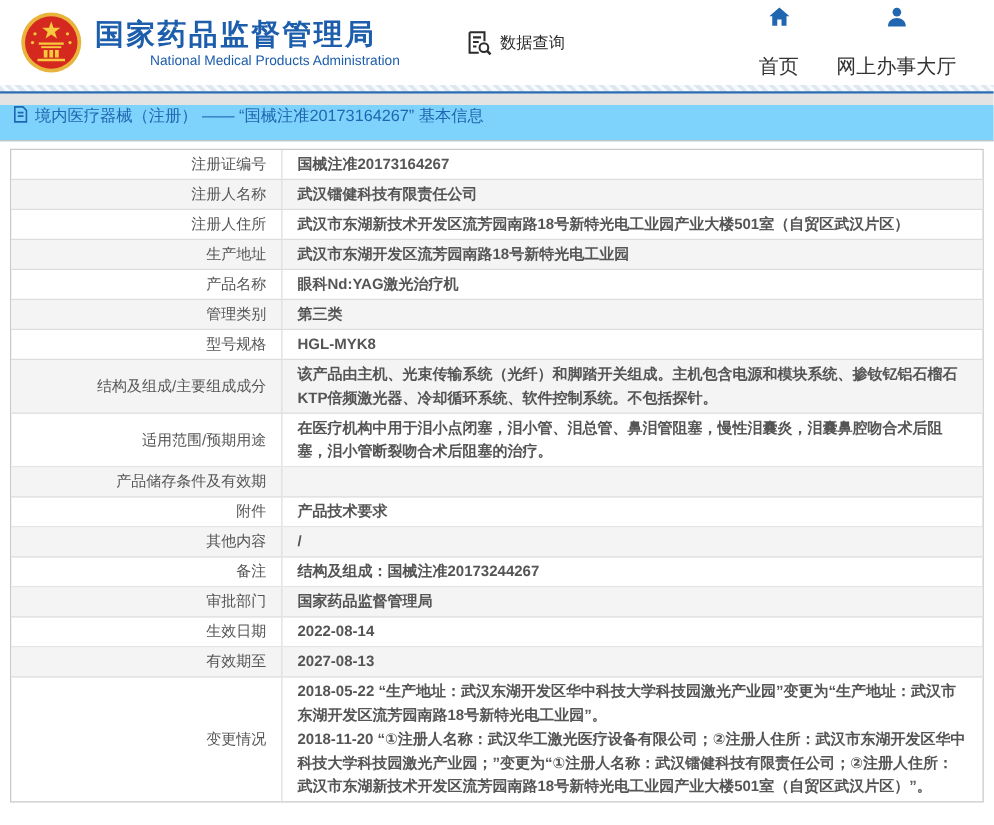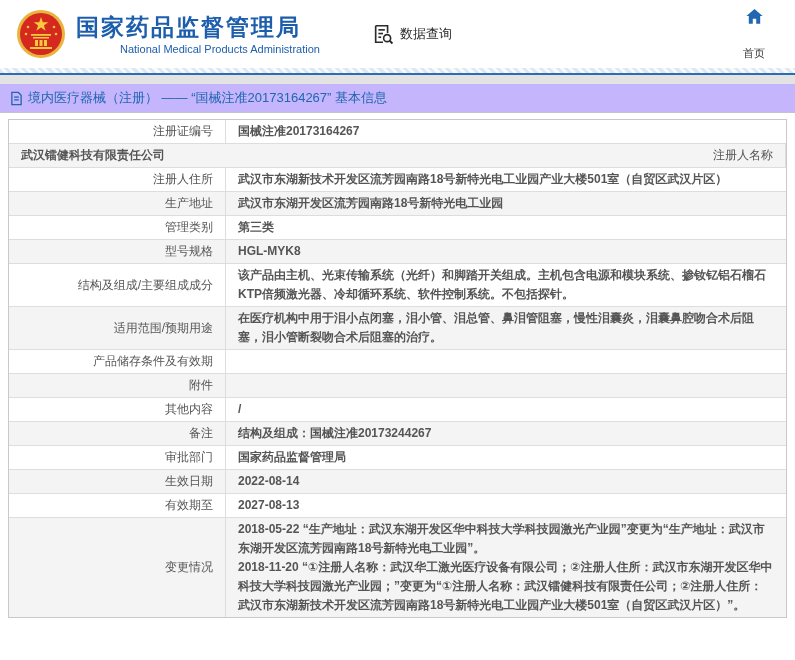--- a/index.html
+++ b/index.html
@@ -9,27 +9,27 @@
   
   .header { height:68px; display:flex; align-items:center; padding:0 16px; background:#fff; }
   .logo-group { display:flex; align-items:center; gap:10px; }
   .emblem { width:50px; height:50px; flex:0 0 50px; }
   .org-zh { font-size:23px; font-weight:bold; color:#1d5eac; letter-spacing:2px; line-height:27px; }
   .org-en { font-size:11px; color:#1d5eac; margin-top:2px;padding-left:44px; }
   .data-query { display:flex; align-items:center; gap:6px; margin-left:52px; font-size:13px;
     color:#2b2b2b; cursor:pointer; }
   .header-nav { margin-left:auto; display:flex; gap:30px; padding-right:14px; }
   .nav-item { display:flex; flex-direction:column; align-items:center; gap:20px;
-    font-size:11px; color:#333; cursor:pointer; }
+    font-size:16px; color:#333; cursor:pointer; }
   .hatch { height:5px; background:repeating-linear-gradient(45deg,#dfe7f0 0 3px,#f7fafc 3px 6px); }
   .blueline { height:2px; background:#2b6cb3; }
 
   
   .crumb-strip { height:9px; background:#e3e3e3; }
-  .crumb { height:29px; background:#c4b5fd; display:flex; align-items:center; gap:5px;
+  .crumb { height:29px; background:#7dd3fc; display:flex; gap:5px;
     padding:0 10px; color:#2166b0; font-size:13px; border-bottom:1px solid #c4c4c4; }
 
   
   .info-table { margin:6px 8px 0; border:1px solid #c9c9c9; background:#fff; }
   .row { display:flex; border-bottom:1px solid #ddd; min-height:23px; }
   .row:last-child { border-bottom:none; }
   .row:nth-child(even) { background:#f4f4f4; }
   .cell { font-size:12px; line-height:19px; color:#555; }
   .cell.label { width:217px; flex:0 0 217px; display:flex; align-items:center;
     justify-content:flex-end; padding:2px 12px; border-right:1px solid #ddd; }
@@ -82,20 +82,29 @@
 
   <div class="header-nav">
     <div class="nav-item">
       <span>
         <svg viewBox="0 0 20 20" width="19" height="19" fill="#2166b0">
           <path d="M10 2 L18.5 9.5 H16 V17.5 H11.8 V12.3 H8.2 V17.5 H4 V9.5 H1.5 Z"></path>
         </svg>
       </span>
       <span>首页</span>
     </div>
+    <div class="nav-item">
+      <span>
+        <svg viewBox="0 0 20 20" width="19" height="19" fill="#2166b0">
+          <circle cx="10" cy="6" r="3.6"></circle>
+          <path d="M2.5 18 C2.5 13.5 6 11 10 11 C14 11 17.5 13.5 17.5 18 Z"></path>
+        </svg>
+      </span>
+      <span>网上办事大厅</span>
+    </div>
   </div>
 </div>
 <div class="hatch"></div>
 <div class="blueline"></div>
 
 <div class="crumb-strip"></div>
 <div class="crumb">
   <span>
     <svg viewBox="0 0 14 16" width="13" height="15" fill="none" stroke="#2166b0" stroke-width="1.4">
       <path d="M2 1.5 h7 l3 3 v10 h-10 z"></path>
@@ -107,34 +116,38 @@
 </div>
 
 <div class="info-table">
 
   <div class="row">
       <div class="cell label">注册证编号</div>
       <div class="cell value">国械注准20173164267</div>
     </div>
 
   <div class="row">
+      <div class="cell label">注册人名称</div>
       <div class="cell value">武汉镭健科技有限责任公司</div>
-      <div class="cell label">注册人名称</div>
     </div>
 
   <div class="row">
       <div class="cell label">注册人住所</div>
       <div class="cell value">武汉市东湖新技术开发区流芳园南路18号新特光电工业园产业大楼501室（自贸区武汉片区）</div>
     </div>
 
   <div class="row">
       <div class="cell label">生产地址</div>
       <div class="cell value">武汉市东湖开发区流芳园南路18号新特光电工业园</div>
     </div>
 
+  <div class="row">
+      <div class="cell label">产品名称</div>
+      <div class="cell value">眼科Nd:YAG激光治疗机</div>
+    </div>
 
   <div class="row">
       <div class="cell label">管理类别</div>
       <div class="cell value">第三类</div>
     </div>
 
   <div class="row">
       <div class="cell label">型号规格</div>
       <div class="cell value">HGL-MYK8</div>
     </div>
@@ -149,20 +162,21 @@
       <div class="cell value">在医疗机构中用于泪小点闭塞，泪小管、泪总管、鼻泪管阻塞，慢性泪囊炎，泪囊鼻腔吻合术后阻塞，泪小管断裂吻合术后阻塞的治疗。</div>
     </div>
 
   <div class="row">
       <div class="cell label">产品储存条件及有效期</div>
       <div class="cell value"></div>
     </div>
 
   <div class="row">
       <div class="cell label">附件</div>
+      <div class="cell value">产品技术要求</div>
     </div>
 
   <div class="row">
       <div class="cell label">其他内容</div>
       <div class="cell value">/</div>
     </div>
 
   <div class="row">
       <div class="cell label">备注</div>
       <div class="cell value">结构及组成：国械注准20173244267</div>

